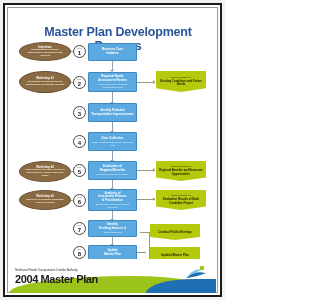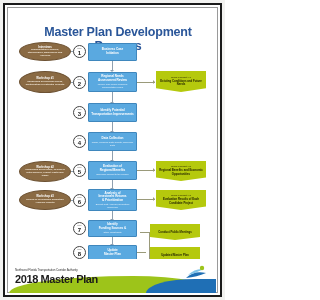--- a/index.html
+++ b/index.html
@@ -229,20 +229,20 @@
     <div class="deliv" style="left:141px;top:238px;width:50px;height:16px;">
       <div class="ds">Updated Master Plan</div>
     </div>
 
   </div>
 
   <div class="banner">
     <div class="banner-green"></div>
     <div class="banner-blue"></div>
     <div class="agency">Northwest Florida Transportation Corridor Authority</div>
-    <div class="bigline">2018 Master Plan</div>
+    <div class="bigline">2004 Master Plan</div>
     <svg class="logo-swoosh" viewBox="0 0 24 18">
       <path d="M2 14 Q10 6 22 9 Q13 13 2 14 Z" fill="#1f6fb5"></path>
       <path d="M4 11 Q11 4 20 5 Q12 9 4 11 Z" fill="#7fc3e8"></path>
       <circle cx="18" cy="4" r="2.2" fill="#9dc41a"></circle>
     </svg>
   </div>
 </div>
 
 </body></html>

